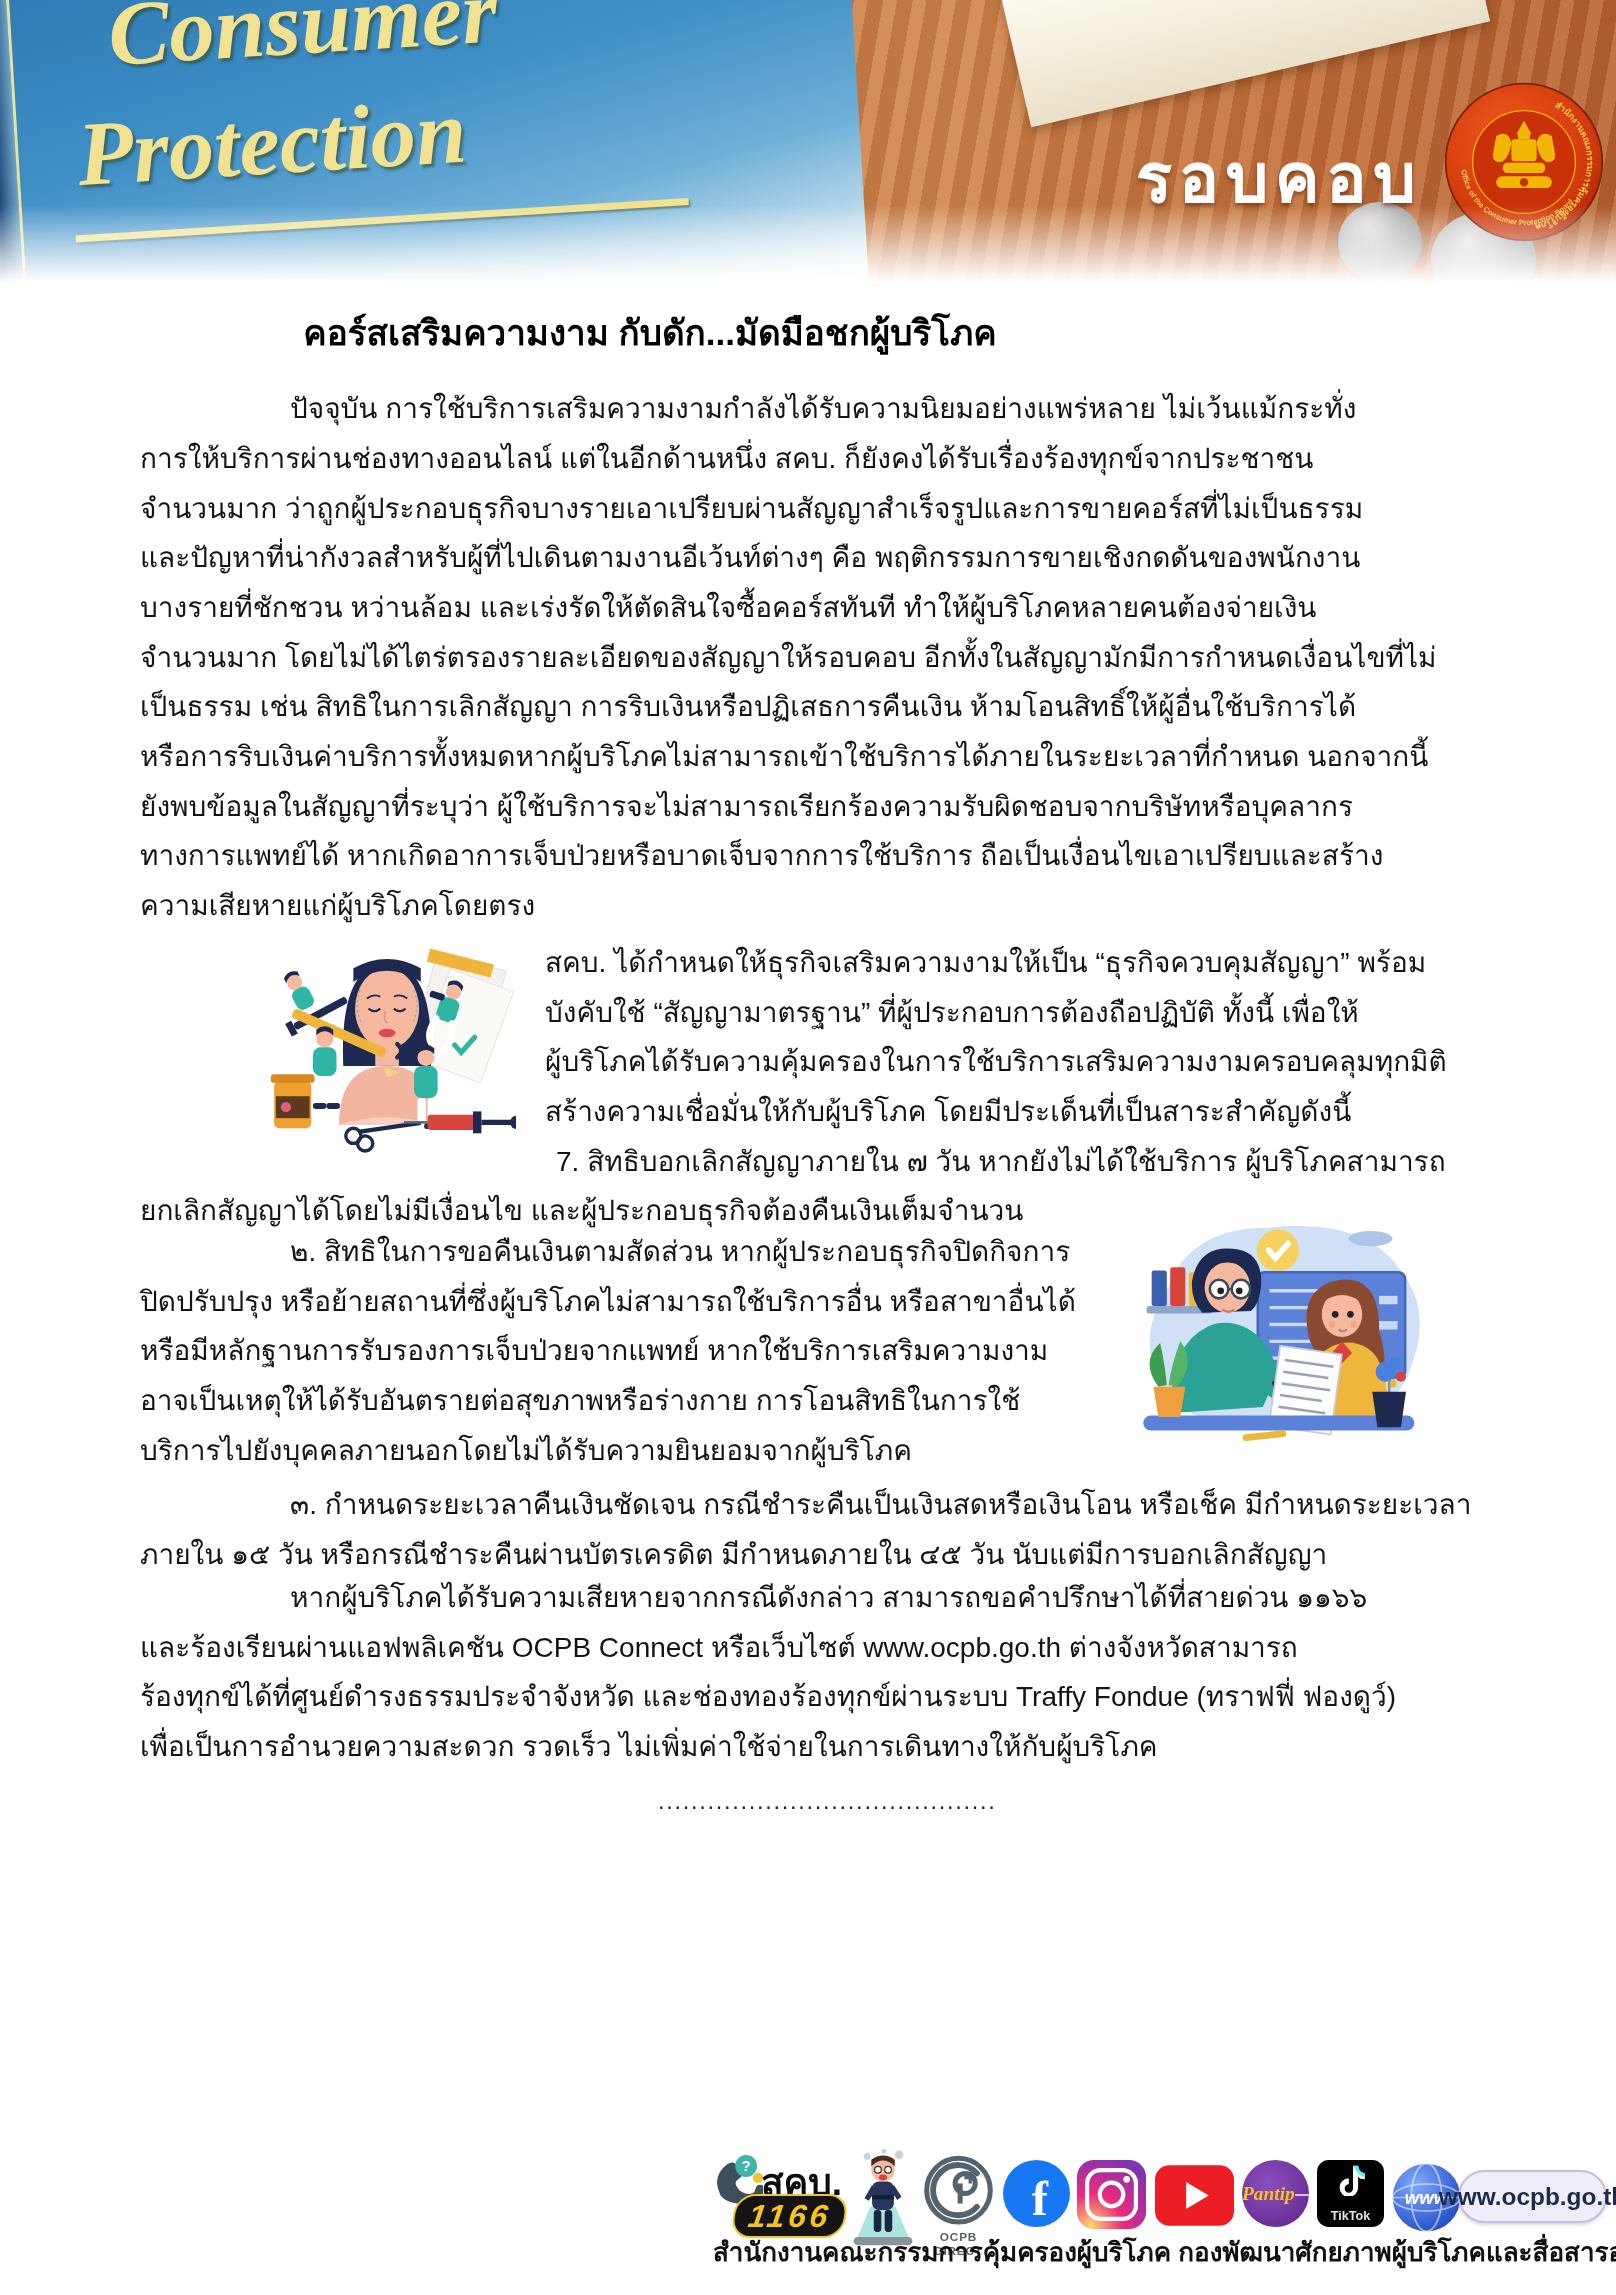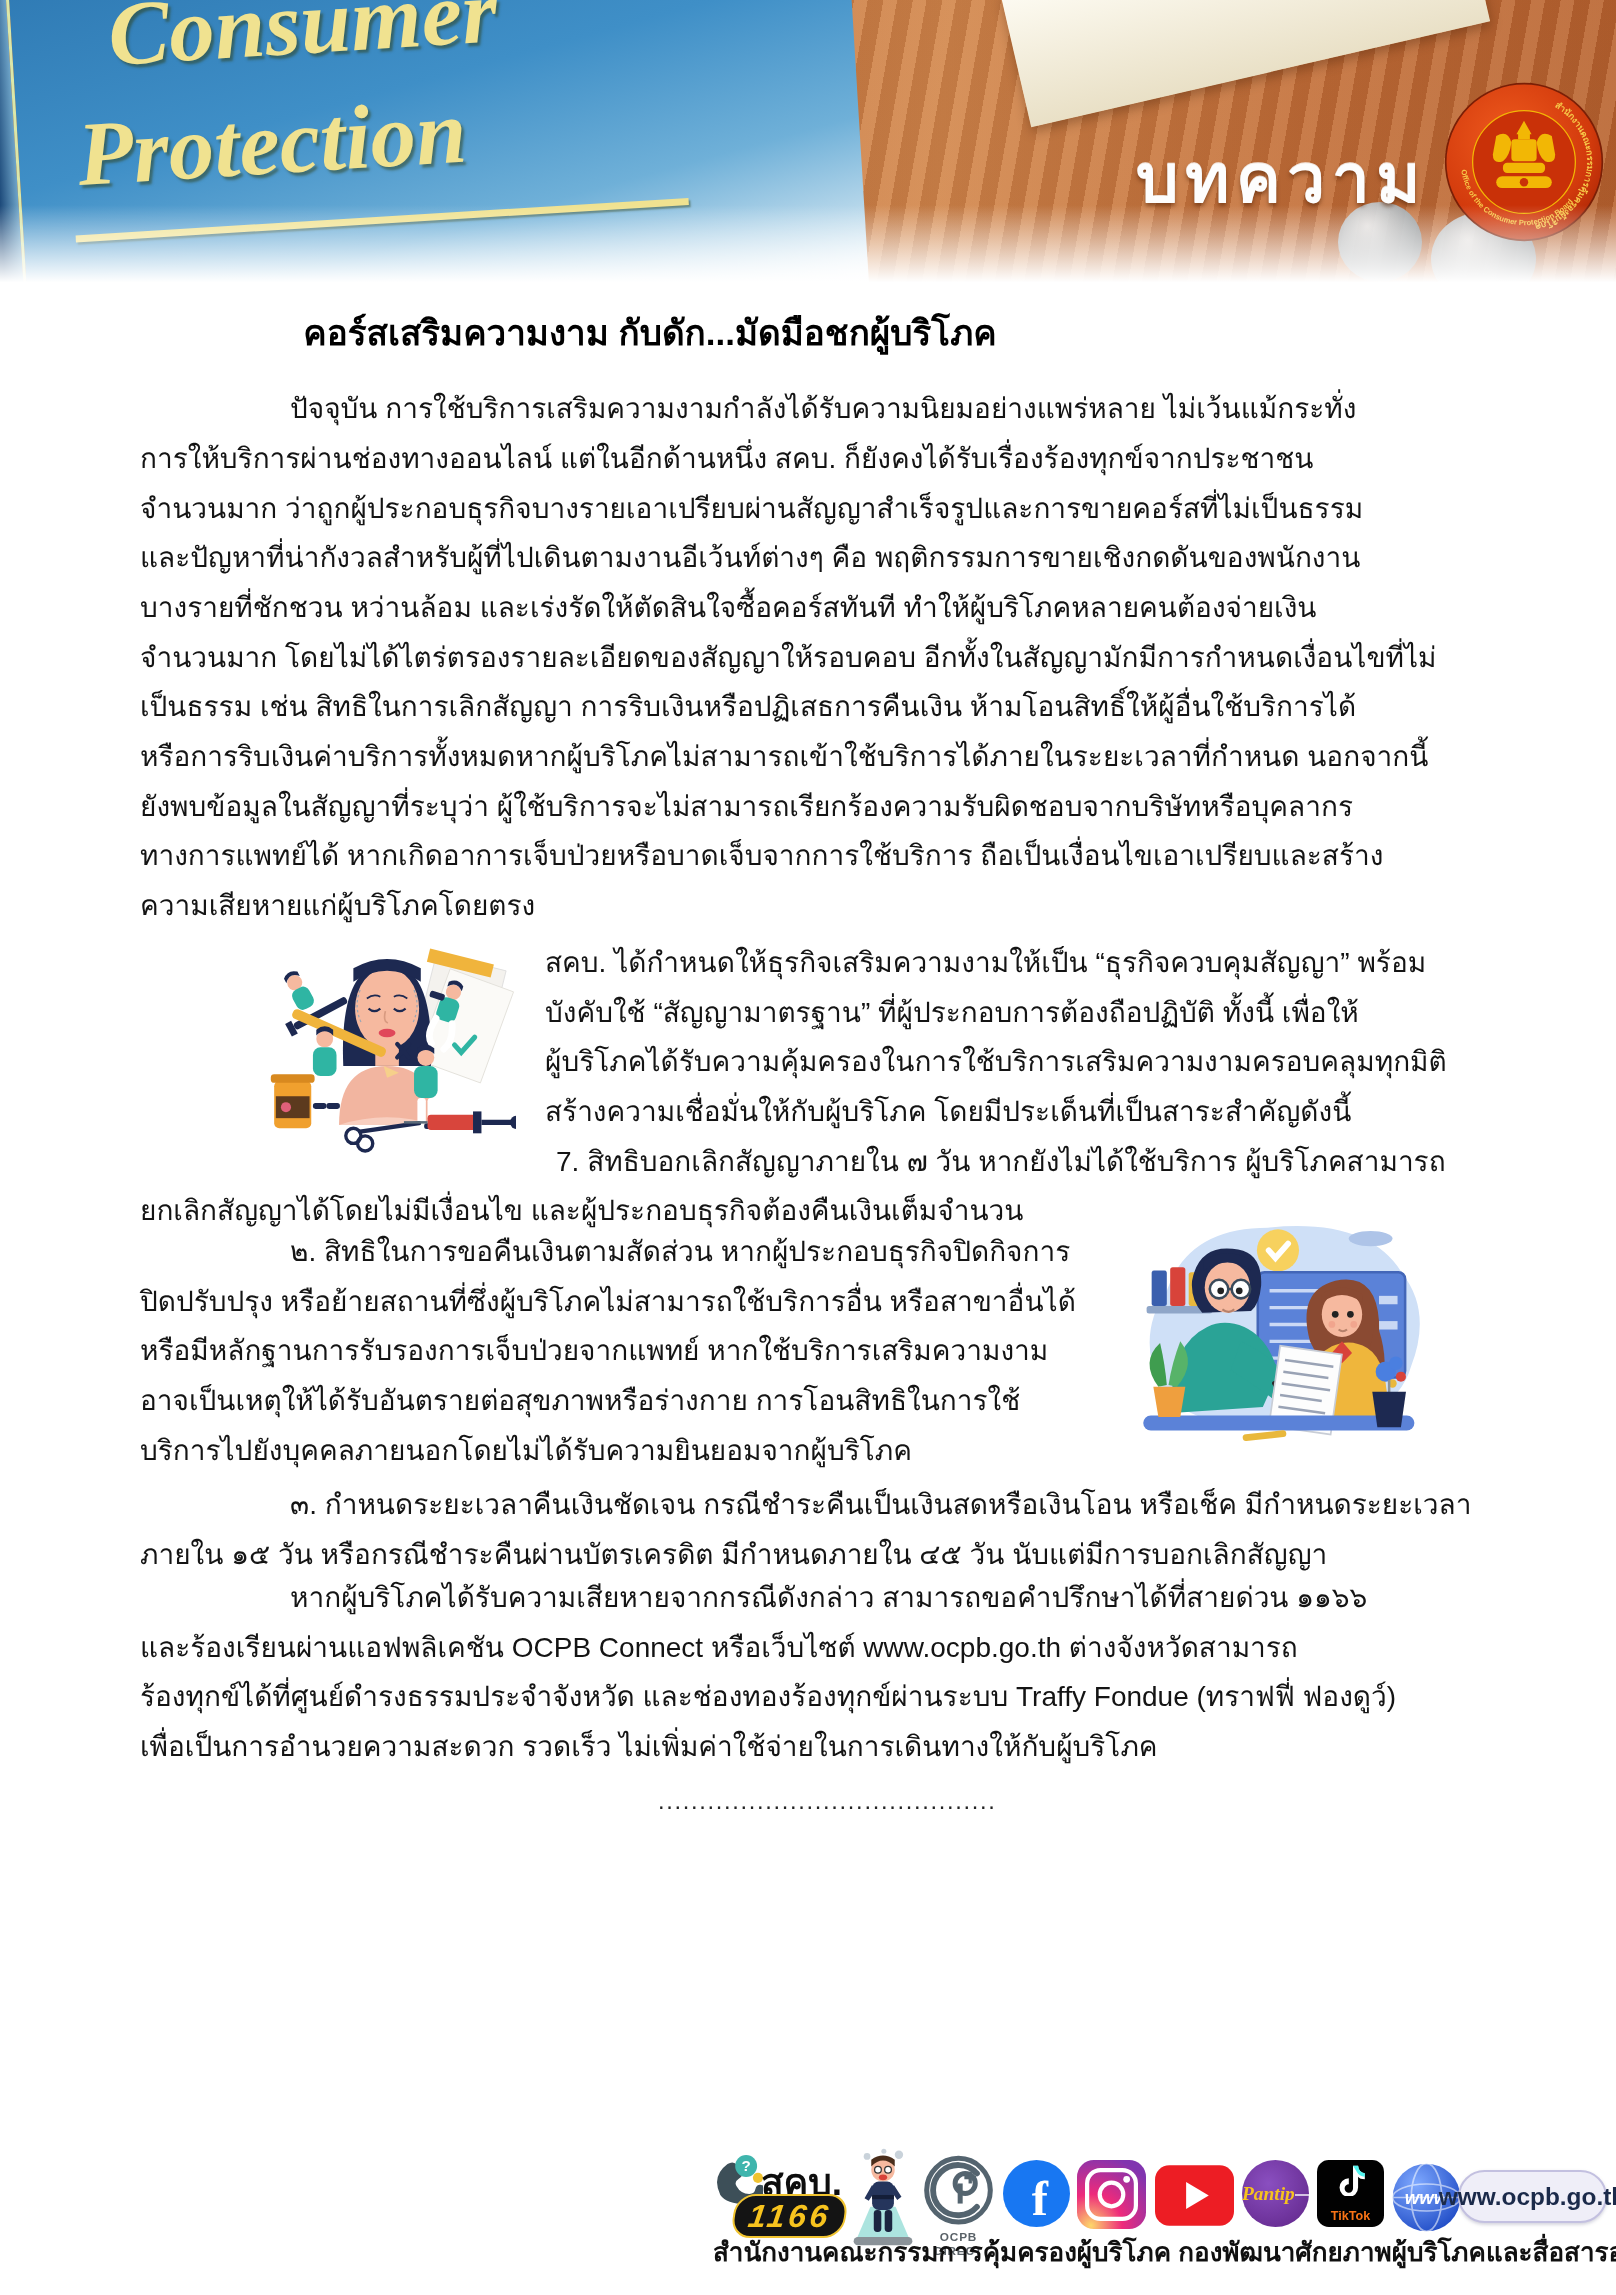--- a/index.html
+++ b/index.html
@@ -62,21 +62,21 @@
       <div class="cover">
         <div class="book-title" style="left:97px;top:15px">Consumer</div>
         <div class="book-title" style="left:59px;top:133px">Protection</div>
         <div class="book-underline" style="left:52px;top:266px;width:614px"></div>
       </div>
     </div>
 
     <div class="gavel-ball" style="left:1338px;top:202px;width:84px;height:80px"></div>
     <div class="gavel-ball" style="left:1431px;top:212px;width:105px;height:93px"></div>
 
-    <div class="banner-word">บทความ</div>
+    <div class="banner-word">รอบคอบ</div>
 
     <svg class="seal" width="160" height="160" viewBox="0 0 190 190">
       <defs>
         <radialGradient id="sg" cx="40%" cy="35%" r="75%">
           <stop offset="0%" stop-color="#ef5a1e"></stop>
             <stop offset="70%" stop-color="#d23a0c"></stop>
             <stop offset="100%" stop-color="#a82405"></stop>
         </radialGradient>
         <path id="arcTop" d="M 95 170 A 75 75 0 1 1 95.01 170" transform="rotate(180 95 95)"></path>
         <path id="arcBot" d="M 20 95 A 75 75 0 0 0 170 95"></path>
@@ -384,21 +384,21 @@
           font-family:'Liberation Serif',serif">Pantip</span>
     <span style="display:block;width:37px;height:2.5px;margin-top:3.4px;background:rgba(255,255,255,.7)"></span>
   </div>
 
   <div class="sq" style="left:1317px;top:2160px;width:67px;height:67px;border-radius:11.8px;background:#010101;
        display:flex;flex-direction:column;align-items:center;justify-content:center">
     <svg width="29" height="32" viewBox="0 0 34 38">
       <path d="M20,2 l6,0 q1,8 8,9 l0,7 q-6,0 -8,-3 l0,13 a11,11 0 1 1 -11,-11 l0,7 a5,5 0 1 0 5,5 z" fill="#fff"></path>
       <path d="M20,2 l6,0 q1,8 8,9 l0,4 q-7,-1 -9,-5 z" fill="#25f4ee" opacity=".8"></path>
     </svg>
-    <span style="color:#f97316;font-size:12.6px;font-weight:bold;margin-top:13px">TikTok</span>
+    <span style="color:#e5e5e5;font-size:12.6px;font-weight:bold;margin-top:13px">TikTok</span>
   </div>
 
   <svg class="sq" style="left:1391px;top:2162px" width="71" height="71" viewBox="0 0 84 84">
     <defs>
         <radialGradient id="gl" cx="35%" cy="30%" r="80%">
       <stop offset="0%" stop-color="#7fa9ff"></stop>
           <stop offset="100%" stop-color="#1d49c4"></stop>
     </radialGradient>
       </defs>
     <circle cx="42" cy="42" r="40" fill="url(#gl)"></circle>

